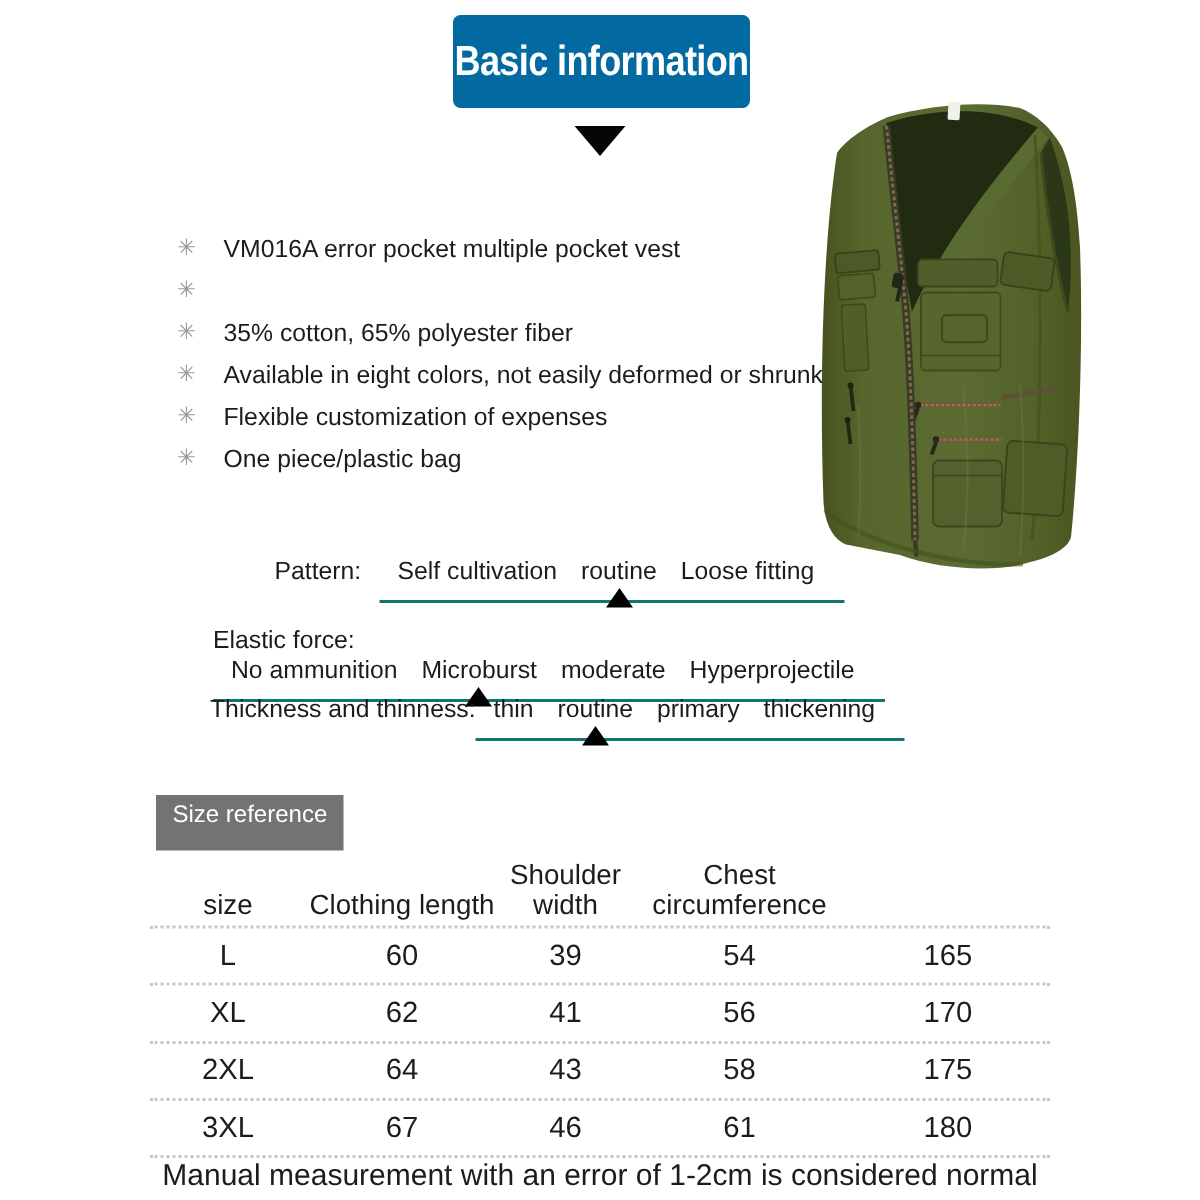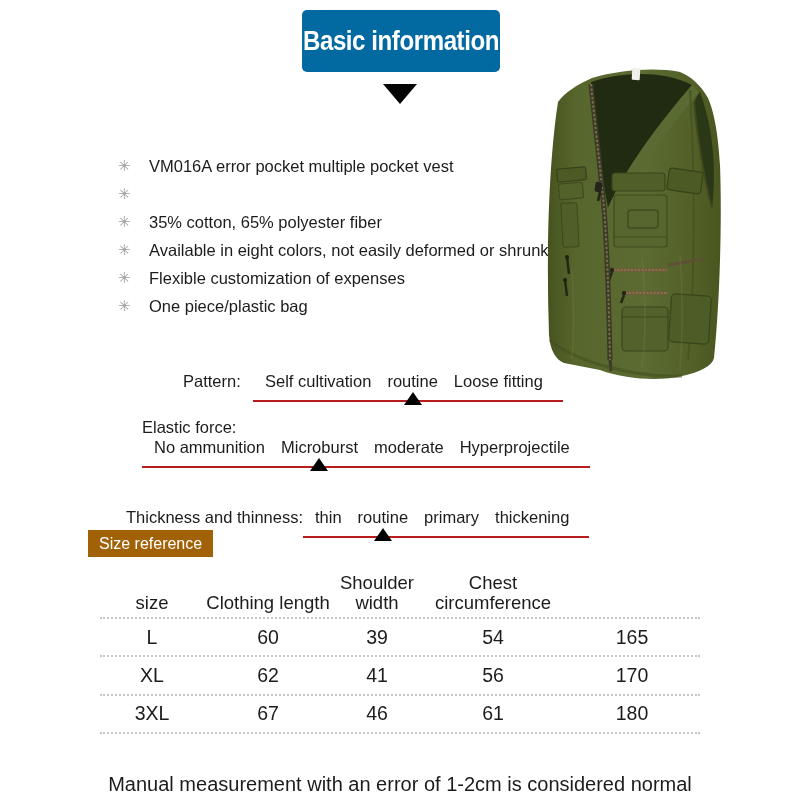--- a/index.html
+++ b/index.html
@@ -26,32 +26,32 @@
   
   .features{position:absolute;left:118px;top:152px;list-style:none;margin:0;padding:0;}
   .features li{position:relative;padding-left:31px;height:28px;line-height:28px;
     font-size:16.5px;white-space:nowrap;}
   .features .ast{position:absolute;left:0;top:0;color:#9b9b9b;font-size:15px;}
   
   .opt-row{position:absolute;display:flex;align-items:flex-start;font-size:16.5px;white-space:nowrap;}
   .opt-row .lbl{flex:0 0 auto;padding-top:1px;}
   .r1{left:143px;top:371px;margin-left:40px;} .r1 .lbl{width:70px;}
   .r2{left:142px;top:417px;flex-direction:column;} .r2 .lbl{width:103px;}
-  .r3{left:126px;top:463px;margin-top:44px;} .r3 .lbl{width:177px;}
-  .opts{display:flex;border-bottom:2px solid #b91c1c;padding:1px 12px 9px 4px;}
+  .r3{left:140px;top:463px;} .r3 .lbl{width:177px;}
+  .opts{display:flex;border-bottom:2px solid #0f766e;padding:1px 12px 9px 4px;}
   .opt{position:relative;padding:0 8px;}
   .marker{
     position:absolute;left:50%;transform:translateX(-50%);bottom:-14px;
     width:0;height:0;border-left:9px solid transparent;border-right:9px solid transparent;
     border-bottom:13px solid #000;
   }
   
   .size-badge{
-    position:absolute;left:88px;top:530px;background:#a16207;color:#ffffff;
-    font-size:16px;padding:5px 11px 4px;
+    position:absolute;left:104px;top:530px;background:#737373;color:#ffffff;
+    font-size:16px;padding:5px 11px 14px;
   }
   .size-table{position:absolute;left:100px;top:556px;width:600px;}
   .thead{
     display:grid;grid-template-columns:104px 128px 90px 142px 136px;
     align-items:end;height:58px;padding-bottom:3px;
     font-size:18.5px;line-height:1.12;text-align:center;
   }
   .tbody{border-bottom:2px dotted #c7c7c7;}
   .trow{
     display:grid;grid-template-columns:104px 128px 90px 142px 136px;
@@ -197,20 +197,27 @@
       <div>165</div>
     </div>
     <div class="trow">
       <div>XL</div>
       <div>62</div>
       <div>41</div>
       <div>56</div>
       <div>170</div>
     </div>
     <div class="trow">
+      <div>2XL</div>
+      <div>64</div>
+      <div>43</div>
+      <div>58</div>
+      <div>175</div>
+    </div>
+    <div class="trow">
       <div>3XL</div>
       <div>67</div>
       <div>46</div>
       <div>61</div>
       <div>180</div>
     </div>
   </div>
 </div>
 
 <div class="footnote">Manual measurement with an error of 1-2cm is considered normal</div>

